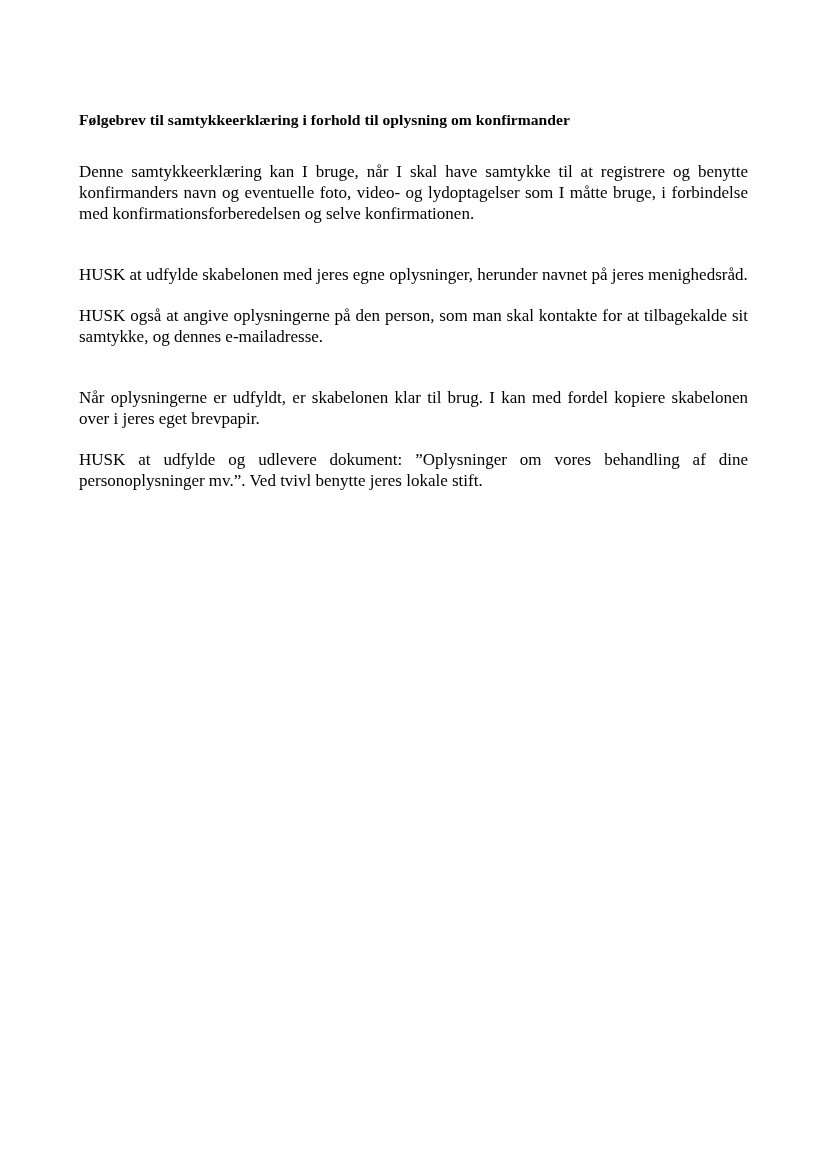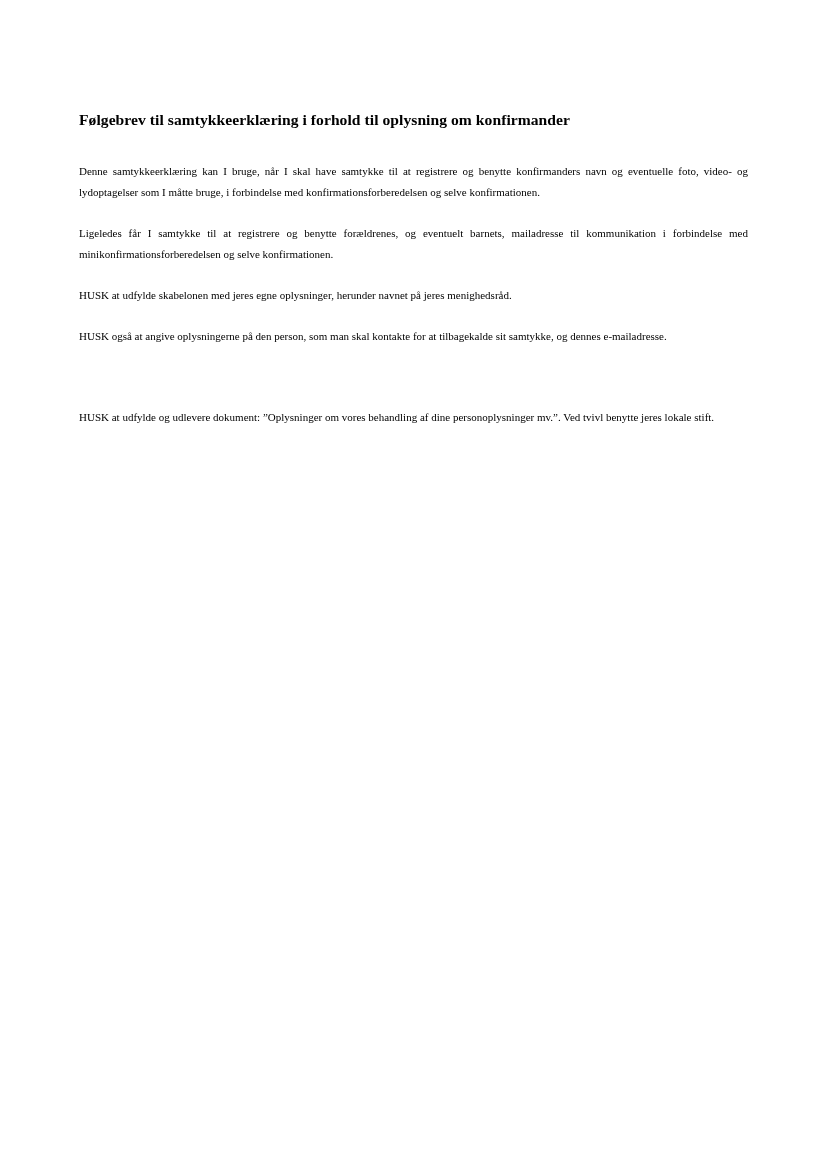--- a/index.html
+++ b/index.html
@@ -40,21 +40,21 @@
     font-weight: bold;
     line-height: 20px;
     letter-spacing: 0.05px;
     margin: 0 0 0 0;
     text-align: left;
     color: #000000;
   }
 
   .para {
     font-family: "Liberation Serif", "DejaVu Serif", serif;
-    font-size: 11px;
+    font-size: 17px;
     font-weight: normal;
     line-height: 21px;
     text-align: justify;
     text-justify: inter-word;
     color: #000000;
     margin: 0;
     padding: 0;
     hyphens: none;
   }
 
@@ -70,35 +70,35 @@
   <div class="doc-body">
 
     <h1 class="doc-title">Følgebrev til samtykkeerklæring i forhold til oplysning om konfirmander</h1>
 
     <div class="gap-title"></div>
 
     <p class="para">Denne samtykkeerklæring kan I bruge, når I skal have samtykke til at registrere og benytte konfirmanders navn og eventuelle foto, video- og lydoptagelser som I måtte bruge, i forbindelse med konfirmationsforberedelsen og selve konfirmationen.</p>
 
     <div class="gap-para"></div>
 
-    <p class="para">Ligeledes får I samtykke til at registrere og benytte forældrenes, og eventuelt barnets, mailadresse til kommunikation i forbindelse med minikonfirmationsforberedelsen og selve konfirmationen.</p>
 
     <div class="gap-para"></div>
 
     <p class="para">HUSK at udfylde skabelonen med jeres egne oplysninger, herunder navnet på jeres menighedsråd.</p>
 
     <div class="gap-para"></div>
 
     <p class="para">HUSK også at angive oplysningerne på den person, som man skal kontakte for at tilbagekalde sit samtykke, og dennes e-mailadresse.</p>
 
     <div class="gap-para"></div>
 
 
     <div class="gap-para"></div>
 
+    <p class="para">Når oplysningerne er udfyldt, er skabelonen klar til brug. I kan med fordel kopiere skabelonen over i jeres eget brevpapir.</p>
 
     <div class="gap-para"></div>
 
     <p class="para">HUSK at udfylde og udlevere dokument: ”Oplysninger om vores behandling af dine personoplysninger mv.”. Ved tvivl benytte jeres lokale stift.</p>
 
     <div class="gap-para"></div>
 
 
   </div>
 </div>

